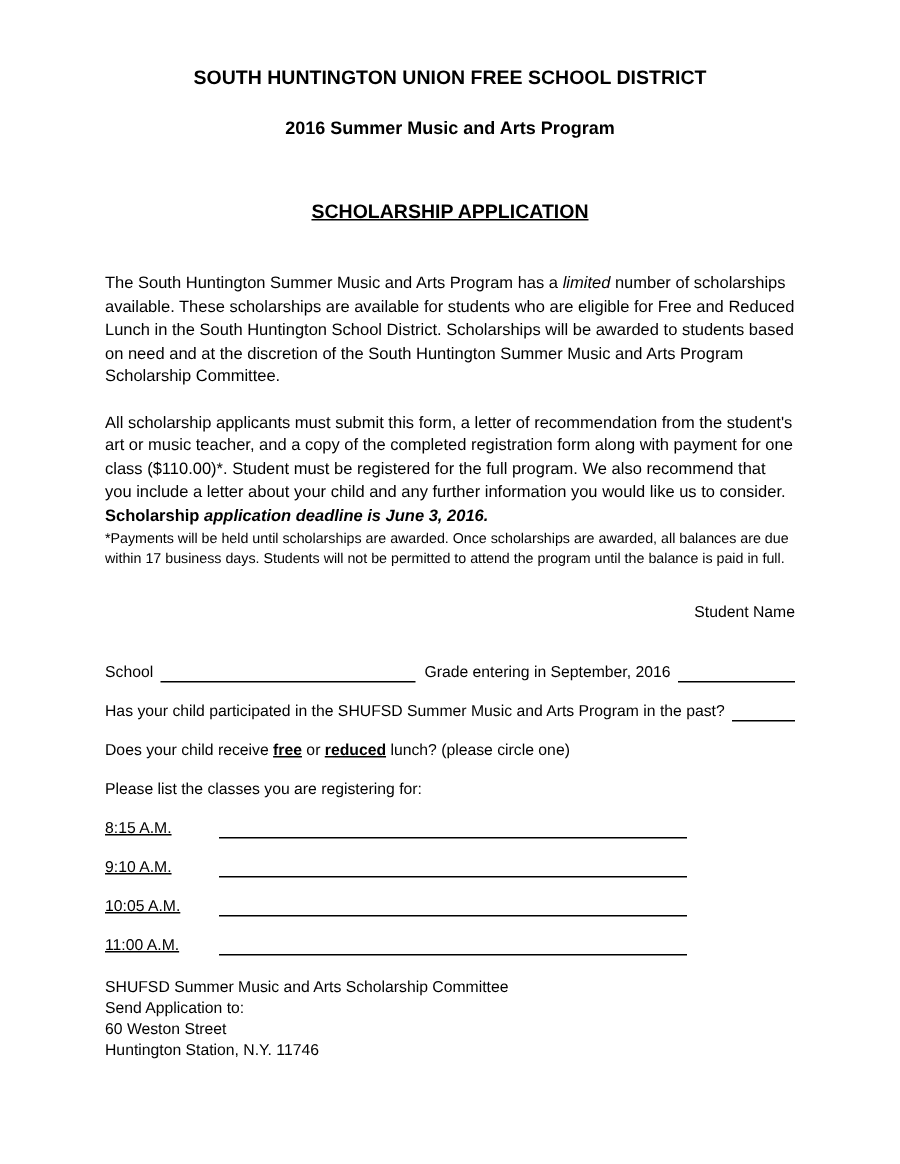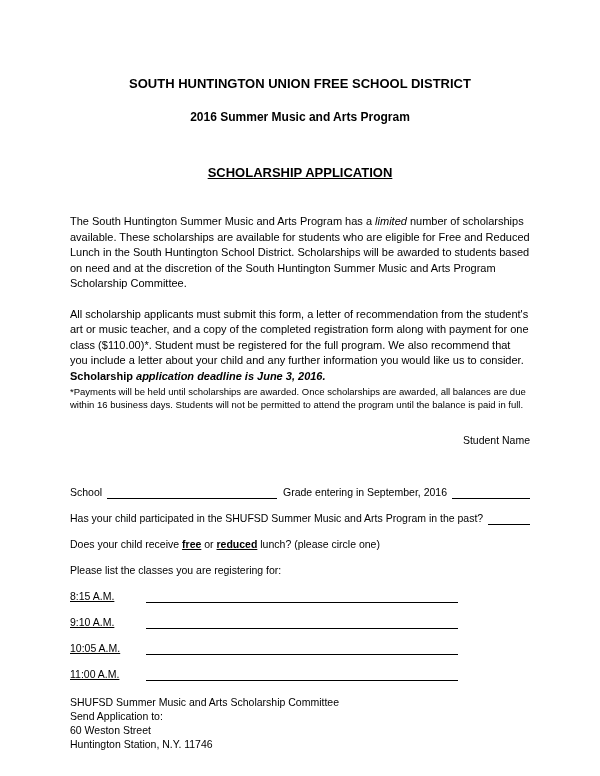--- a/index.html
+++ b/index.html
@@ -5,21 +5,21 @@
   html, body {
     margin: 0;
     padding: 0;
     background: #ffffff;
   }
   .page {
     position: relative;
     width: 600px;
     height: 776px;
     box-sizing: border-box;
-    padding: 76px 70px 0 70px;
+    padding: 44px 70px 0 70px;
     font-family: "Liberation Sans", sans-serif;
     color: #000;
     overflow: hidden;
     background: #ffffff;
   }
   .center { text-align: center; }
   .district { font-size: 13px; font-weight: bold; line-height: 16px; }
   .program  { font-size: 12px; font-weight: bold; line-height: 15px; margin-top: 18px; }
   .doc-title {
     font-size: 13px;
@@ -50,21 +50,21 @@
   }
   .mt-lg { margin-top: 22px; flex-direction: column; }
   .mt    { margin-top: 12px; }
   .blank {
     border-bottom: 1px solid #000;
     height: 13px;
     display: inline-block;
   }
   .grow { flex: 1 1 auto; }
   .gap-l { margin-left: 5px; }
-  .grade-label { margin-left: 6px; margin-top: 12px; }
+  .grade-label { margin-left: 6px; }
   .blank-grade { width: 78px; margin-left: 5px; flex: none; }
   .blank-past  { flex: 1 1 auto; margin-left: 5px; min-width: 40px; }
   .time-label  { width: 76px; flex: none; text-decoration: underline; }
   .blank-class { width: 312px; flex: none; }
   .footer { margin-top: 14px; font-size: 10.5px; line-height: 14px; }
   .footer div { margin: 0; }
 </style>
 </head>
 <body>
 
@@ -72,21 +72,21 @@
 
   <div class="center district">SOUTH HUNTINGTON UNION FREE SCHOOL DISTRICT</div>
   <div class="center program">2016 Summer Music and Arts Program</div>
 
   <div class="center doc-title">SCHOLARSHIP APPLICATION</div>
 
   <p class="para intro"><span>The South Huntington Summer Music and Arts Program has a </span><span class="italic">limited</span><span> number of scholarships available. These scholarships are available for students who are eligible for Free and Reduced Lunch in the South Huntington School District. Scholarships will be awarded to students based on need and at the discretion of the South Huntington Summer Music and Arts Program Scholarship Committee.</span></p>
 
   <p class="para req"><span>All scholarship applicants must submit this form, a letter of recommendation from the student's art or music teacher, and a copy of the completed registration form along with payment for one class ($110.00)*.  Student must be registered for the full program. We also recommend that you include a letter about your child and any further information you would like us to consider.  </span><span class="bold">Scholarship </span><span class="bold-italic">application deadline is June 3, 2016.</span></p>
 
-  <p class="para note">*Payments will be held until scholarships are awarded. Once scholarships are awarded, all balances are due within 16 business days. Students will not be permitted to attend the program until the balance is paid in full.</p>
+  <p class="para note">*Payments will be held until scholarships are awarded. Once scholarships are awarded, all balances are due within 17 business days. Students will not be permitted to attend the program until the balance is paid in full.</p>
 
   <div class="form-row mt-lg">
     <span>Student Name</span>
     <span class="blank grow gap-l"></span>
   </div>
 
   <div class="form-row mt">
     <span>School</span>
     <span class="blank grow gap-l"></span>
     <span class="grade-label">Grade entering in September, 2016</span>

